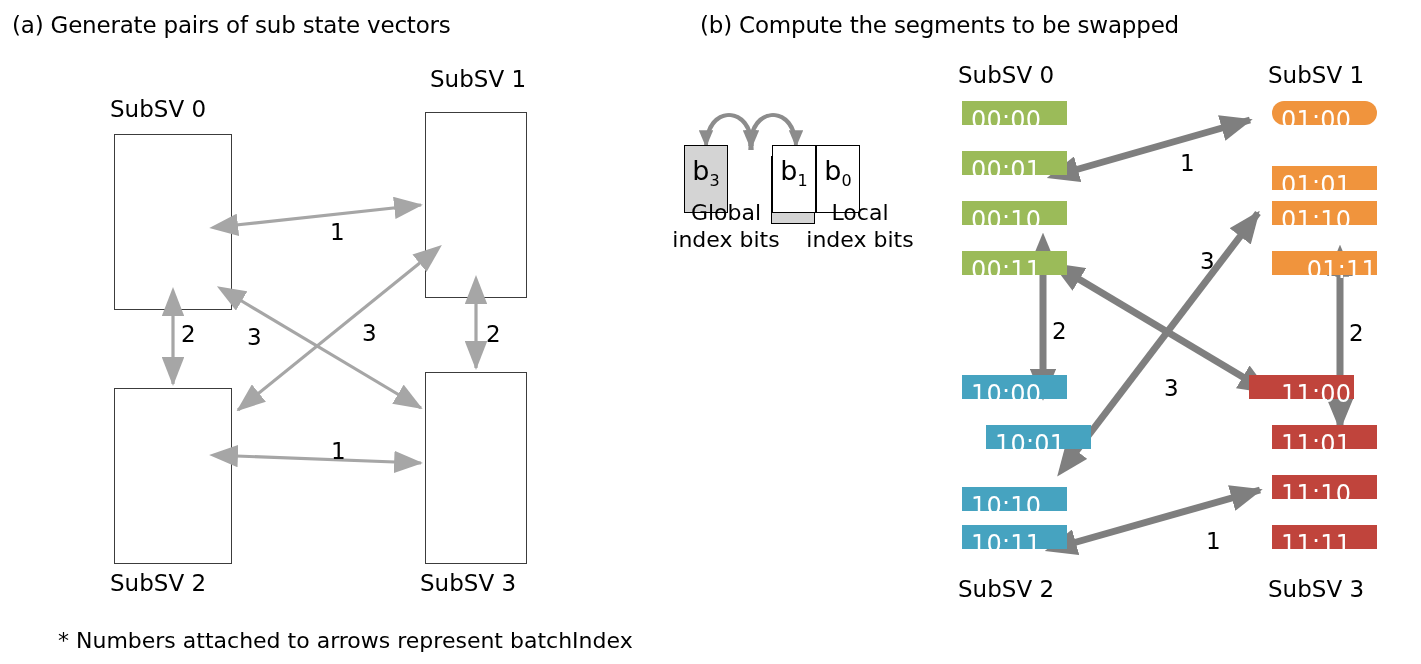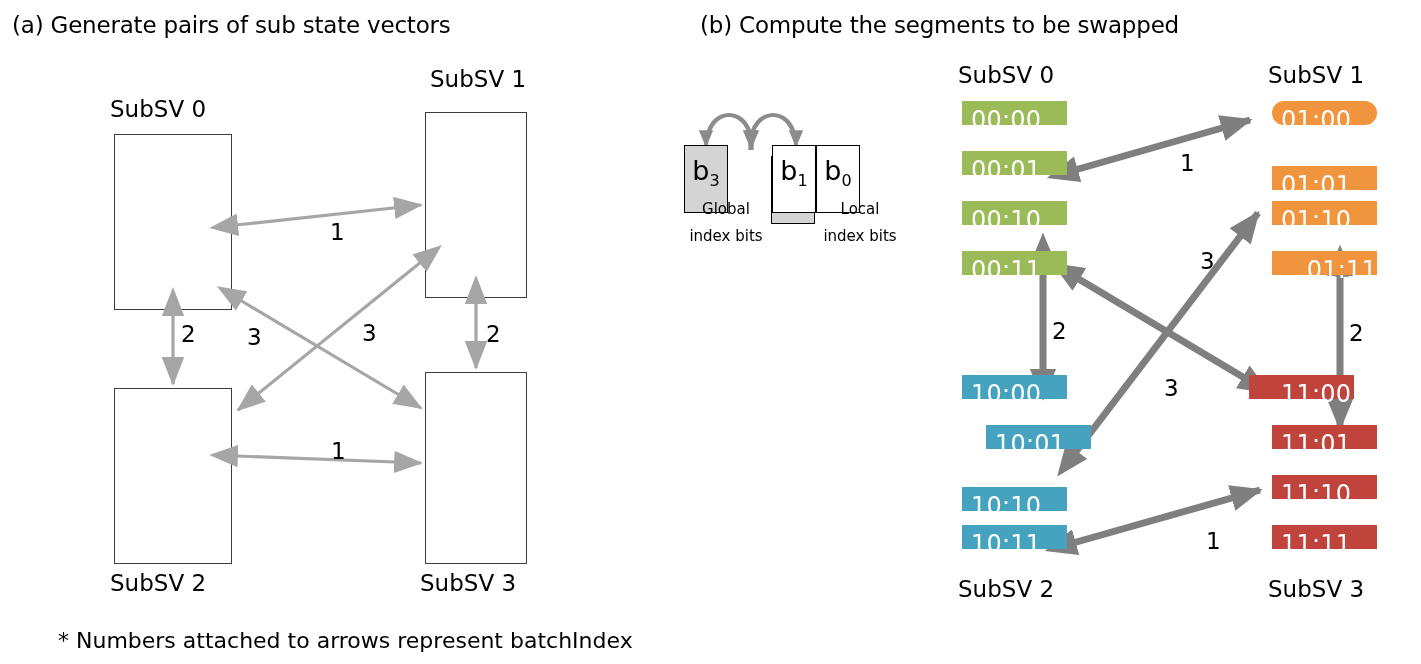--- a/index.html
+++ b/index.html
@@ -39,21 +39,21 @@
   .g3{background:#c0443c;}
   .grp-label{position:absolute;font-size:23px;white-space:nowrap;}
   
   .bitbox{
     position:absolute;width:44px;height:68px;box-sizing:border-box;
     border:1.6px solid #000;font-size:27px;line-height:50px;text-align:center;
     background:#fff;
   }
   .bitbox.shaded{background:#d4d4d4;}
   .bitbox sub{font-size:16px;}
-  .bitcap{position:absolute;font-size:15px;text-align:center;white-space:nowrap;}
+  .bitcap{position:absolute;font-size:22px;text-align:center;white-space:nowrap;}
 </style>
 </head>
 <body>
 
 <div class="panel-title" id="title-a">(a) Generate pairs of sub state vectors</div>
 <div class="panel-title" id="title-b">(b) Compute the segments to be swapped</div>
 
 <div class="sv-label" style="left:110px;top:96px;">SubSV 0</div>
 <div class="sv-box" style="left:114px;top:134px;width:118px;height:176px;"></div>
 

